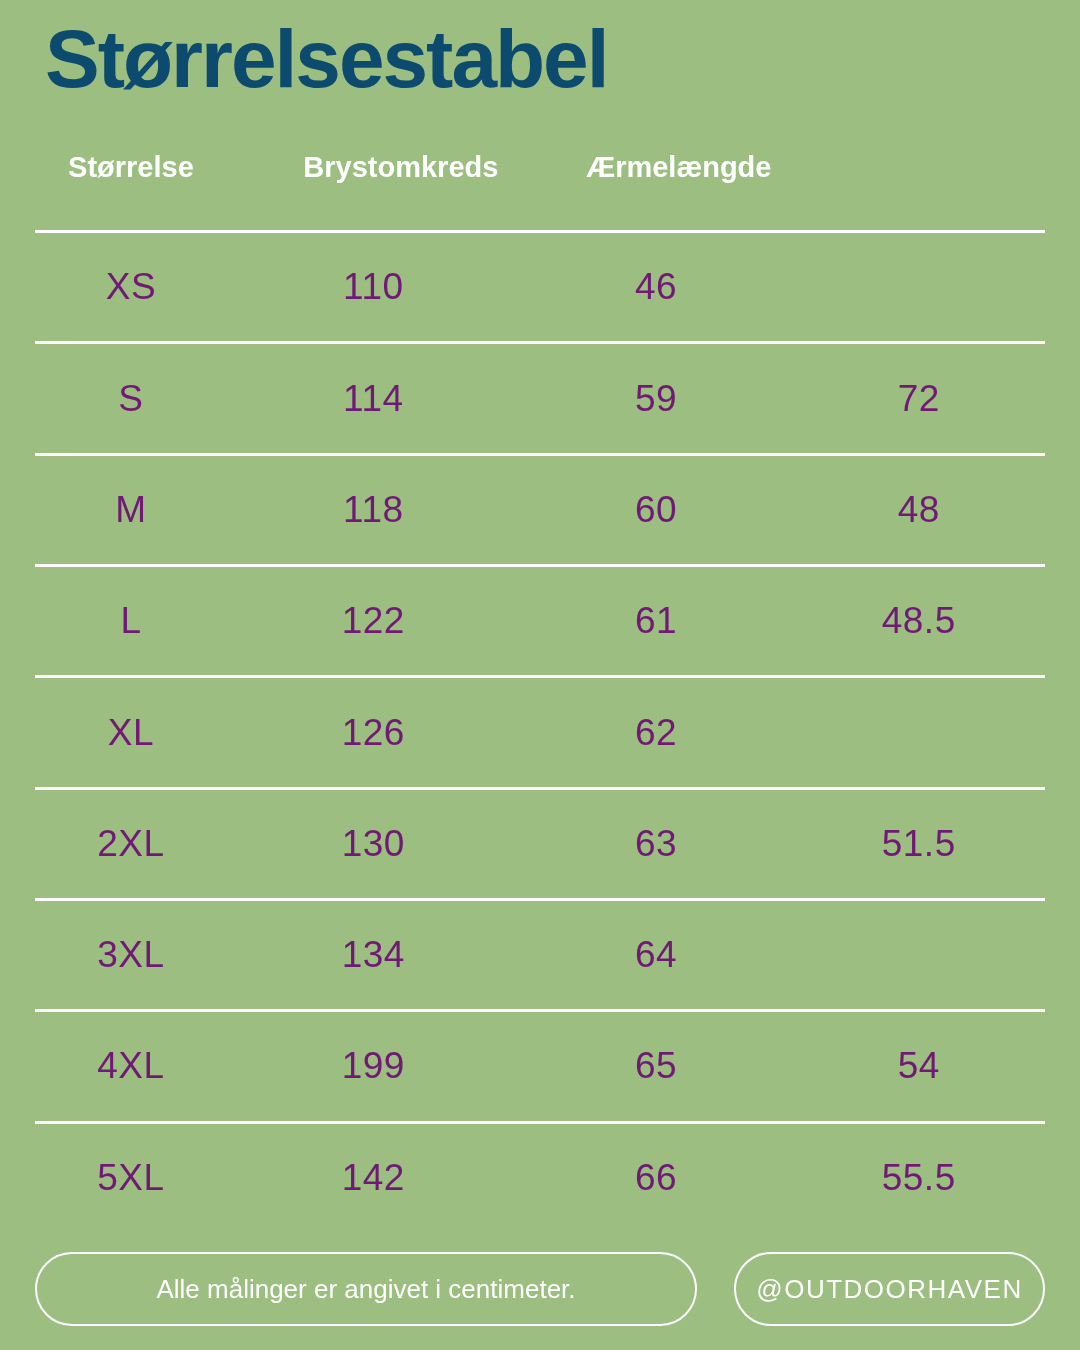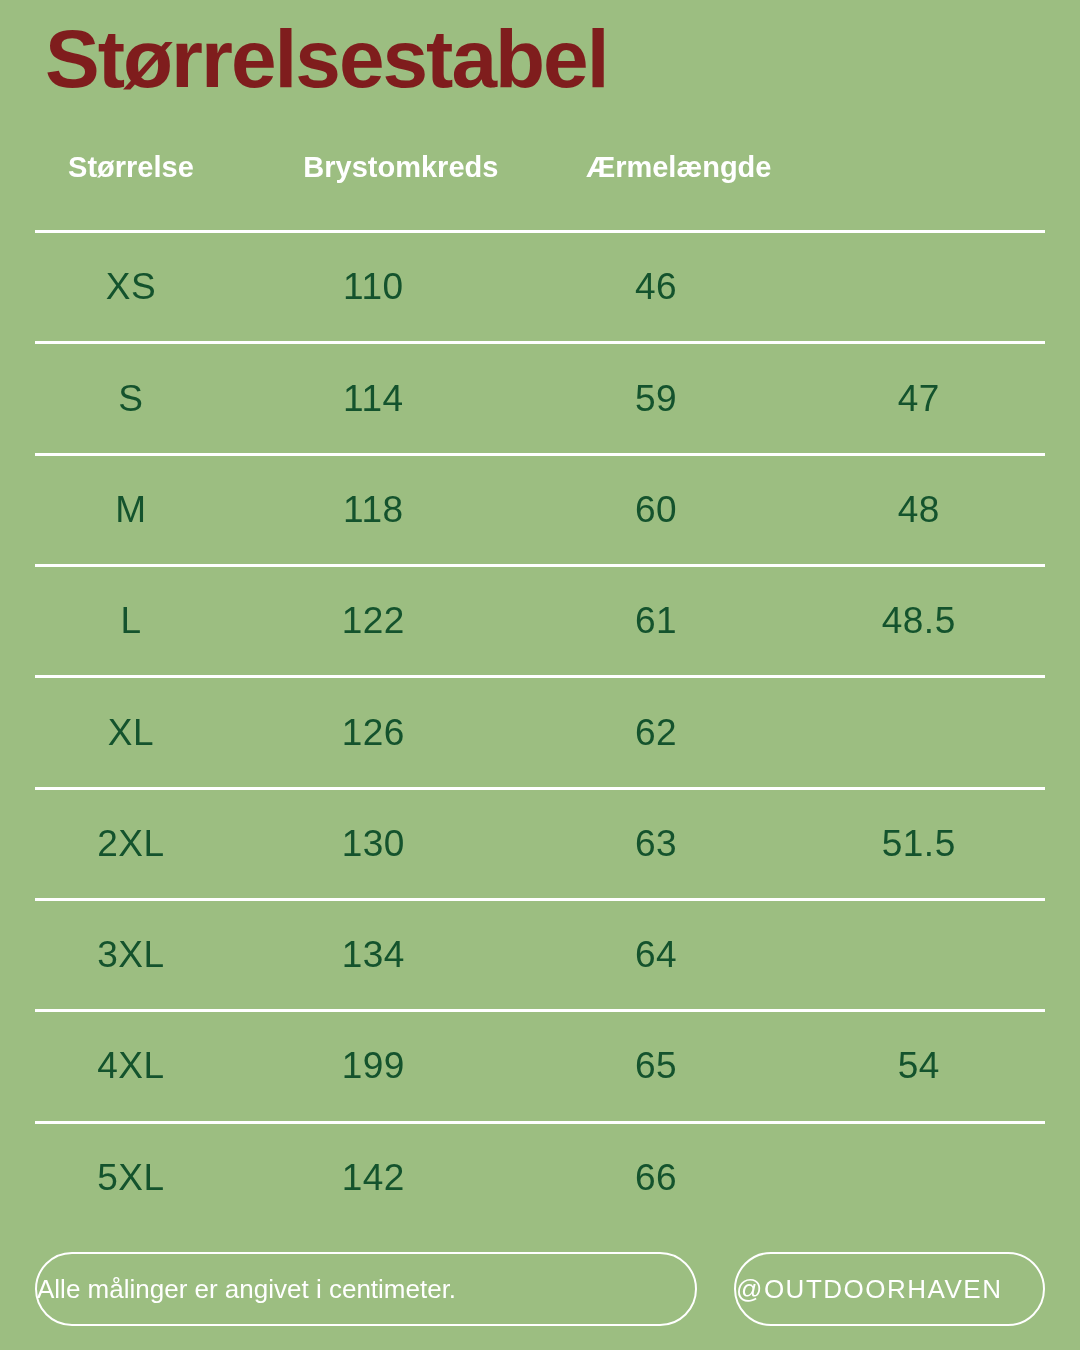--- a/index.html
+++ b/index.html
@@ -17,21 +17,21 @@
     font-family: "Liberation Sans", sans-serif;
     overflow: hidden;
   }
   .title {
     margin: 0;
     padding: 14px 0 0 45px;
     font-size: 82px;
     line-height: 1.1;
     font-weight: 800;
     letter-spacing: -2px;
-    color: #7f1d1d;
+    color: #0c4a6e;
   }
   .table-wrap {
     margin: 0 35px;
   }
   .grid-row {
     display: grid;
     grid-template-columns: 19% 29% 27% 25%;
     align-items: center;
   }
   .header-row {
@@ -49,37 +49,38 @@
   }
   .body-row {
     height: 108.3px;
     border-top: 3px solid #ffffff;
   }
   .body-cell {
     text-align: center;
     font-size: 37px;
     font-weight: 300;
     letter-spacing: 0.5px;
-    color: #14532d;
+    color: #701a75;
   }
   .footer {
     position: absolute;
     left: 35px;
     right: 35px;
     top: 1252px;
     display: flex;
     gap: 37px;
   }
   .pill {
     height: 74px;
     border: 2.5px solid #ffffff;
     border-radius: 40px;
     box-sizing: border-box;
     display: flex;
     align-items: center;
+    justify-content: center;
     font-size: 26px;
     font-weight: 300;
     color: #ffffff;
     background: transparent;
   }
   .pill-note { flex: 0 0 662px; }
   .pill-handle { flex: 1; letter-spacing: 1.5px; }
 </style>
 </head>
 <body>
@@ -106,21 +107,21 @@
   <div class="grid-row body-row">
     <div class="body-cell">XS</div>
     <div class="body-cell">110</div>
     <div class="body-cell">46</div>
   </div>
 
   <div class="grid-row body-row">
     <div class="body-cell">S</div>
     <div class="body-cell">114</div>
     <div class="body-cell">59</div>
-    <div class="body-cell">47</div>
+    <div class="body-cell">72</div>
   </div>
 
   <div class="grid-row body-row">
     <div class="body-cell">M</div>
     <div class="body-cell">118</div>
     <div class="body-cell">60</div>
     <div class="body-cell">48</div>
   </div>
 
   <div class="grid-row body-row">
@@ -153,20 +154,21 @@
     <div class="body-cell">4XL</div>
     <div class="body-cell">199</div>
     <div class="body-cell">65</div>
     <div class="body-cell">54</div>
   </div>
 
   <div class="grid-row body-row">
     <div class="body-cell">5XL</div>
     <div class="body-cell">142</div>
     <div class="body-cell">66</div>
+    <div class="body-cell">55.5</div>
   </div>
 </div>
 
   </div>
 
   <div class="footer">
     <div class="pill pill-note">
       <span>Alle målinger er angivet i centimeter.</span>
     </div>
     <div class="pill pill-handle">

